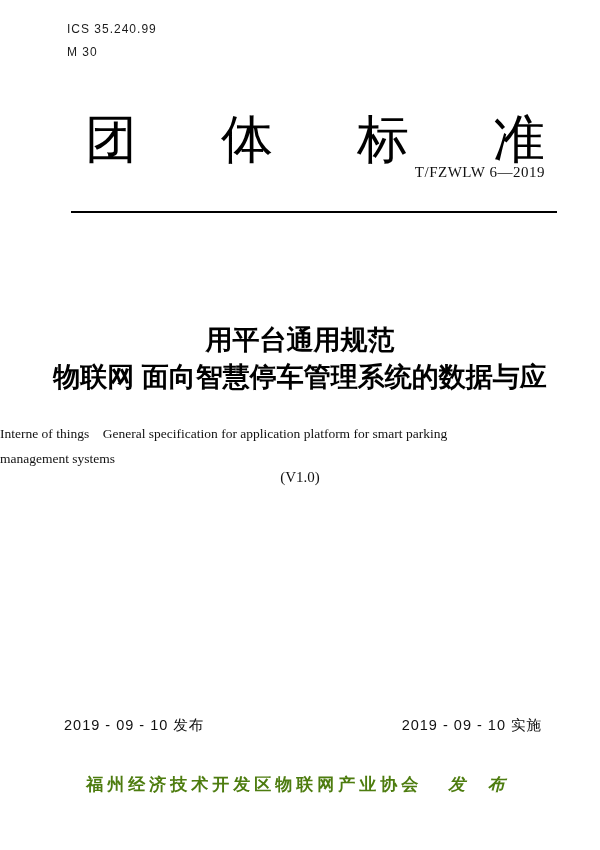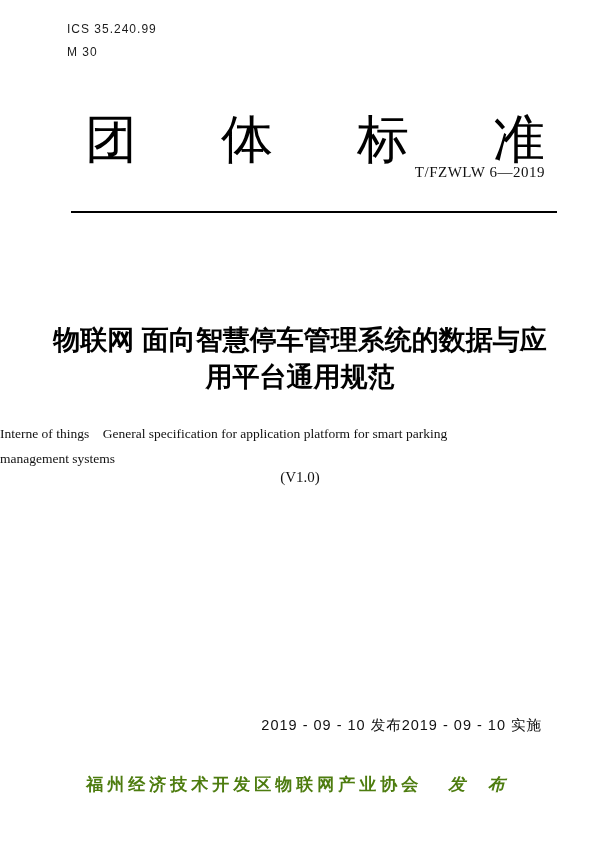--- a/index.html
+++ b/index.html
@@ -105,21 +105,21 @@
     color: #111;
   }
 
   
   .dates-row {
     position: absolute;
     top: 716px;
     left: 64px;
     right: 58px;
     display: flex;
-    justify-content: flex-end;
+    justify-content: space-between;
     font-size: 14.5px;
     letter-spacing: 1px;
     color: #111;
   }
 
   
   .publisher-row {
     position: absolute;
     top: 773px;
     left: 0;
@@ -150,22 +150,22 @@
     <span>体</span>
     <span>标</span>
     <span>准</span>
   </div>
 
   <div class="standard-number">T/FZWLW 6—2019</div>
 
   <div class="head-rule"></div>
 
   <div class="main-title">
+    <div>用平台通用规范</div>
     <div>物联网 面向智慧停车管理系统的数据与应</div>
-    <div>用平台通用规范</div>
   </div>
 
   <div class="english-title">
     <div>Interne of things    General specification for application platform for smart parking</div>
     <div>management systems</div>
   </div>
 
   <div class="version">(V1.0)</div>
 
   <div class="dates-row">

